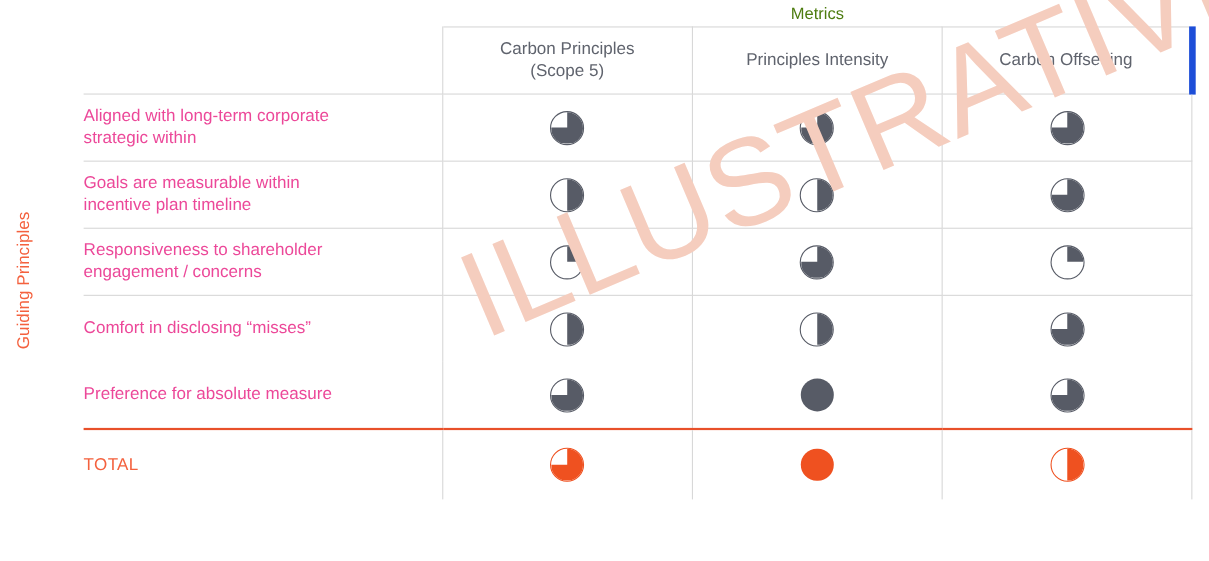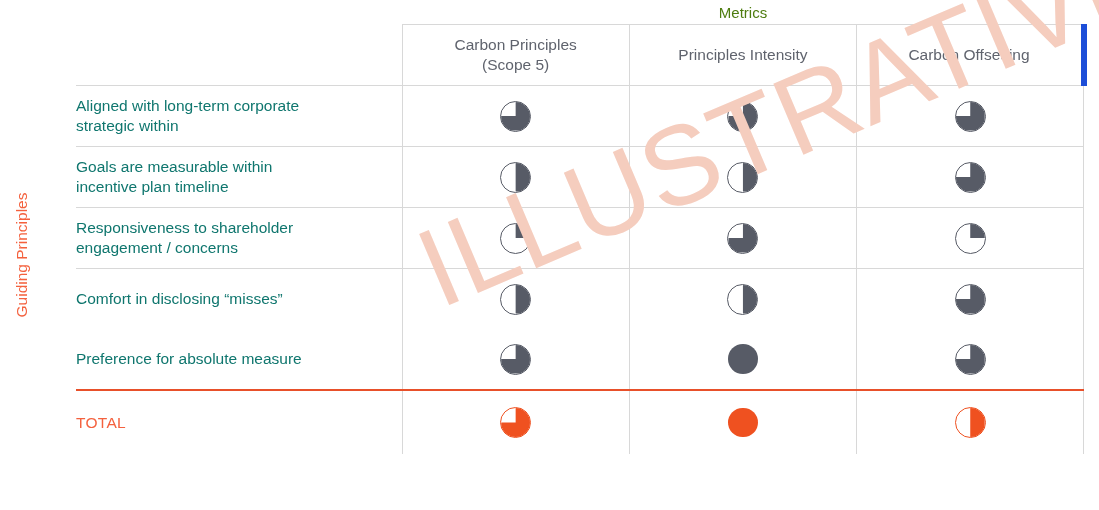--- a/index.html
+++ b/index.html
@@ -122,21 +122,21 @@
 
   
   .body-row td {
     height: 60px;
     border-bottom: 1px solid #d8d8d8;
     border-right: 1px solid #d8d8d8;
   }
   .body-row td.label-cell {
     text-align: left;
     padding-left: 11px;
-    color: #0f766e;
+    color: #ec4899;
     font-size: 15.5px;
     line-height: 1.3;
   }
   .body-row td.metric-cell { text-align: center; }
 
   .body-row.last-body td { border-bottom: 0; }
 
   
   .total-row td {
     height: 63px;

